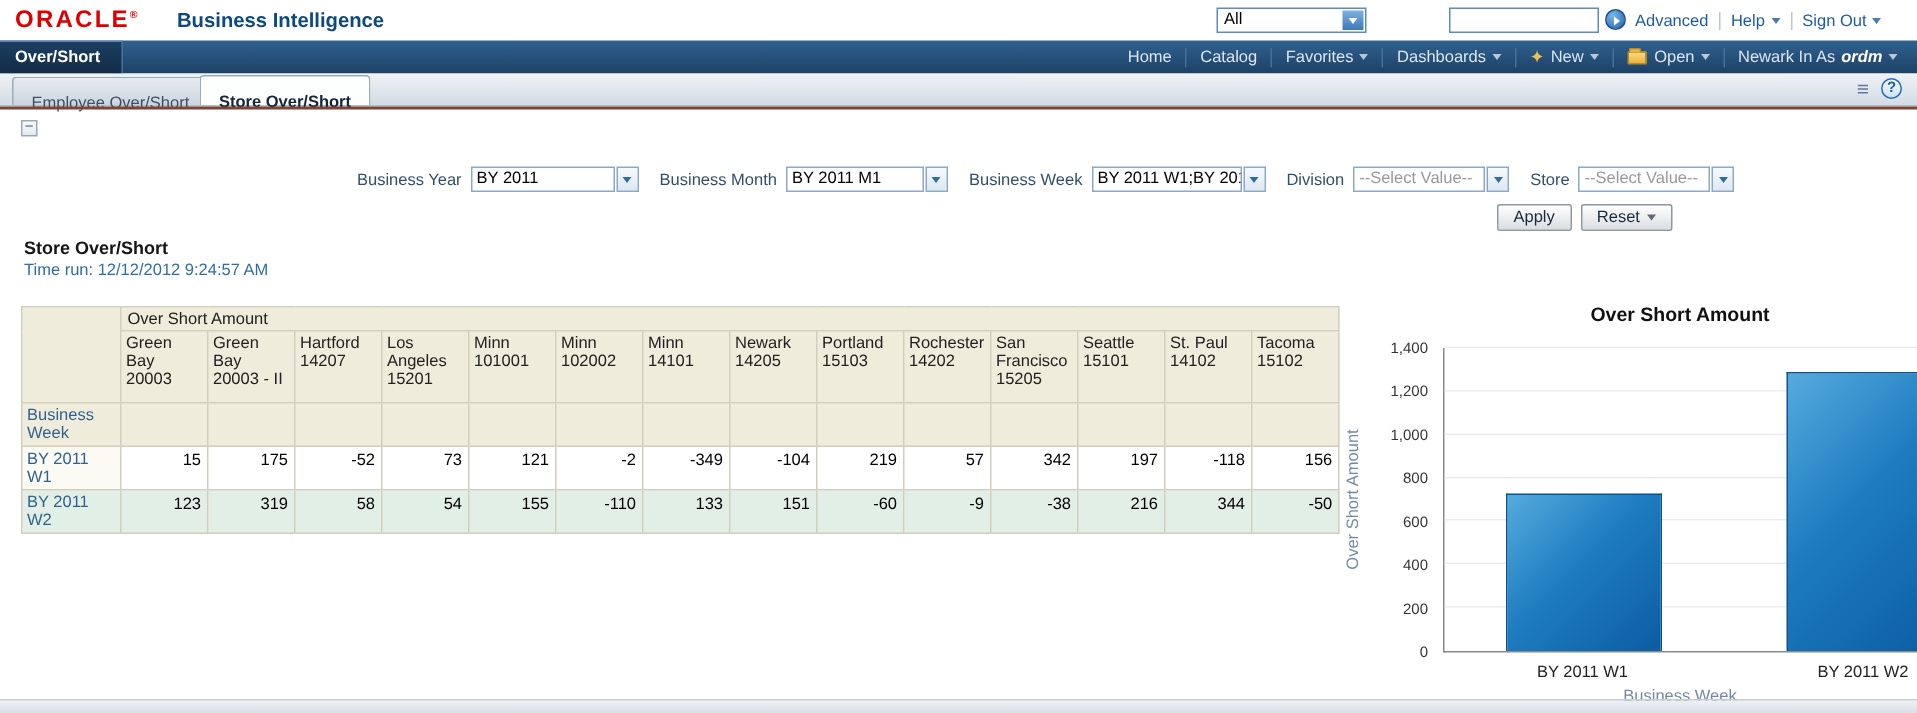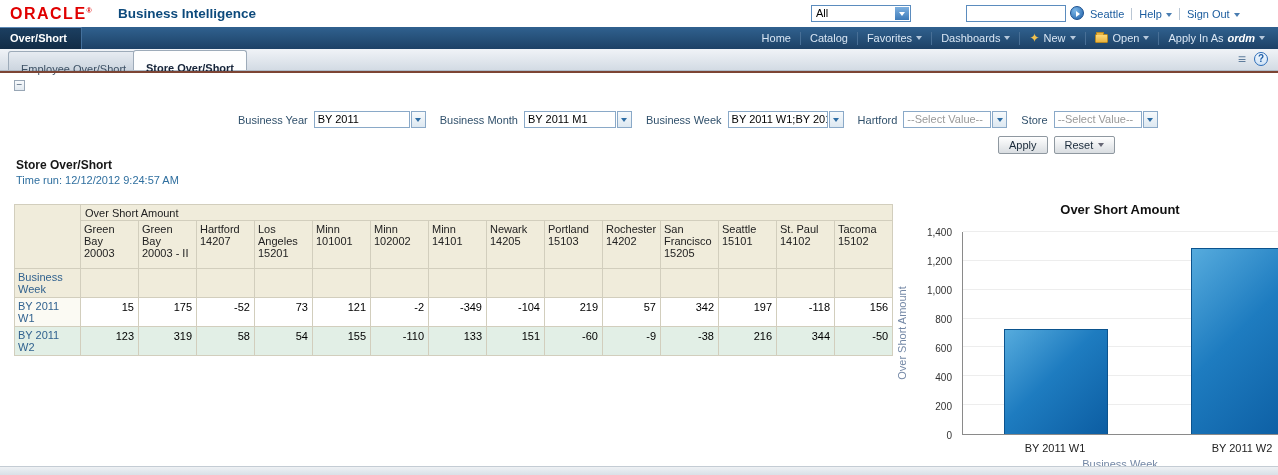--- a/index.html
+++ b/index.html
@@ -103,21 +103,21 @@
     <div class="logo"><span>ORACLE</span><sup>®</sup></div>
     <div class="product-title">Business Intelligence</div>
     <div class="search-label">Search</div>
     <div class="search-select">
       <span>All</span>
       <span class="sel-arrow"></span>
     </div>
     <input class="search-input" value="" style="">
     <div class="search-go"></div>
     <div class="hdr-links">
-      <span class="lnk">Seattle</span>
+      <span class="lnk">Advanced</span>
       <span class="vsep-h"></span>
       <span class="lnk"><span>Help</span><span class="caret"></span></span>
       <span class="vsep-h"></span>
       <span class="lnk"><span>Sign Out</span><span class="caret"></span></span>
     </div>
   </div>
 
   <div class="navbar">
     <div class="section-tab">Over/Short</div>
     <div class="nav-links">
@@ -141,21 +141,21 @@
           <span class="caret"></span>
         </span>
       <span class="vsep-n"></span>
       <span class="nav-item">
           <span class="icon-folder"></span>
           <span>Open</span>
           <span class="caret"></span>
         </span>
       <span class="vsep-n"></span>
       <span class="nav-item">
-          <span>Apply In As</span>
+          <span>Newark In As</span>
           <span class="nav-user">ordm</span>
           <span class="caret"></span>
         </span>
     </div>
   </div>
 
   <div class="tabstrip">
     <div class="ptab inactive">Employee Over/Short</div>
     <div class="ptab active">Store Over/Short</div>
     <div class="strip-icons">
@@ -176,21 +176,21 @@
     <span class="f-label">Business Month</span>
     <span class="prompt">
       <span class="pval w-month">BY 2011 M1</span>
       <span class="pbtn"></span>
     </span>
     <span class="f-label">Business Week</span>
     <span class="prompt">
       <span class="pval w-week">BY 2011 W1;BY 2011</span>
       <span class="pbtn"></span>
     </span>
-    <span class="f-label">Hartford</span>
+    <span class="f-label">Division</span>
     <span class="prompt">
       <span class="pval placeholder w-div">--Select Value--</span>
       <span class="pbtn"></span>
     </span>
     <span class="f-label">Store</span>
     <span class="prompt">
       <span class="pval placeholder w-store">--Select Value--</span>
       <span class="pbtn"></span>
     </span>
   </div>

